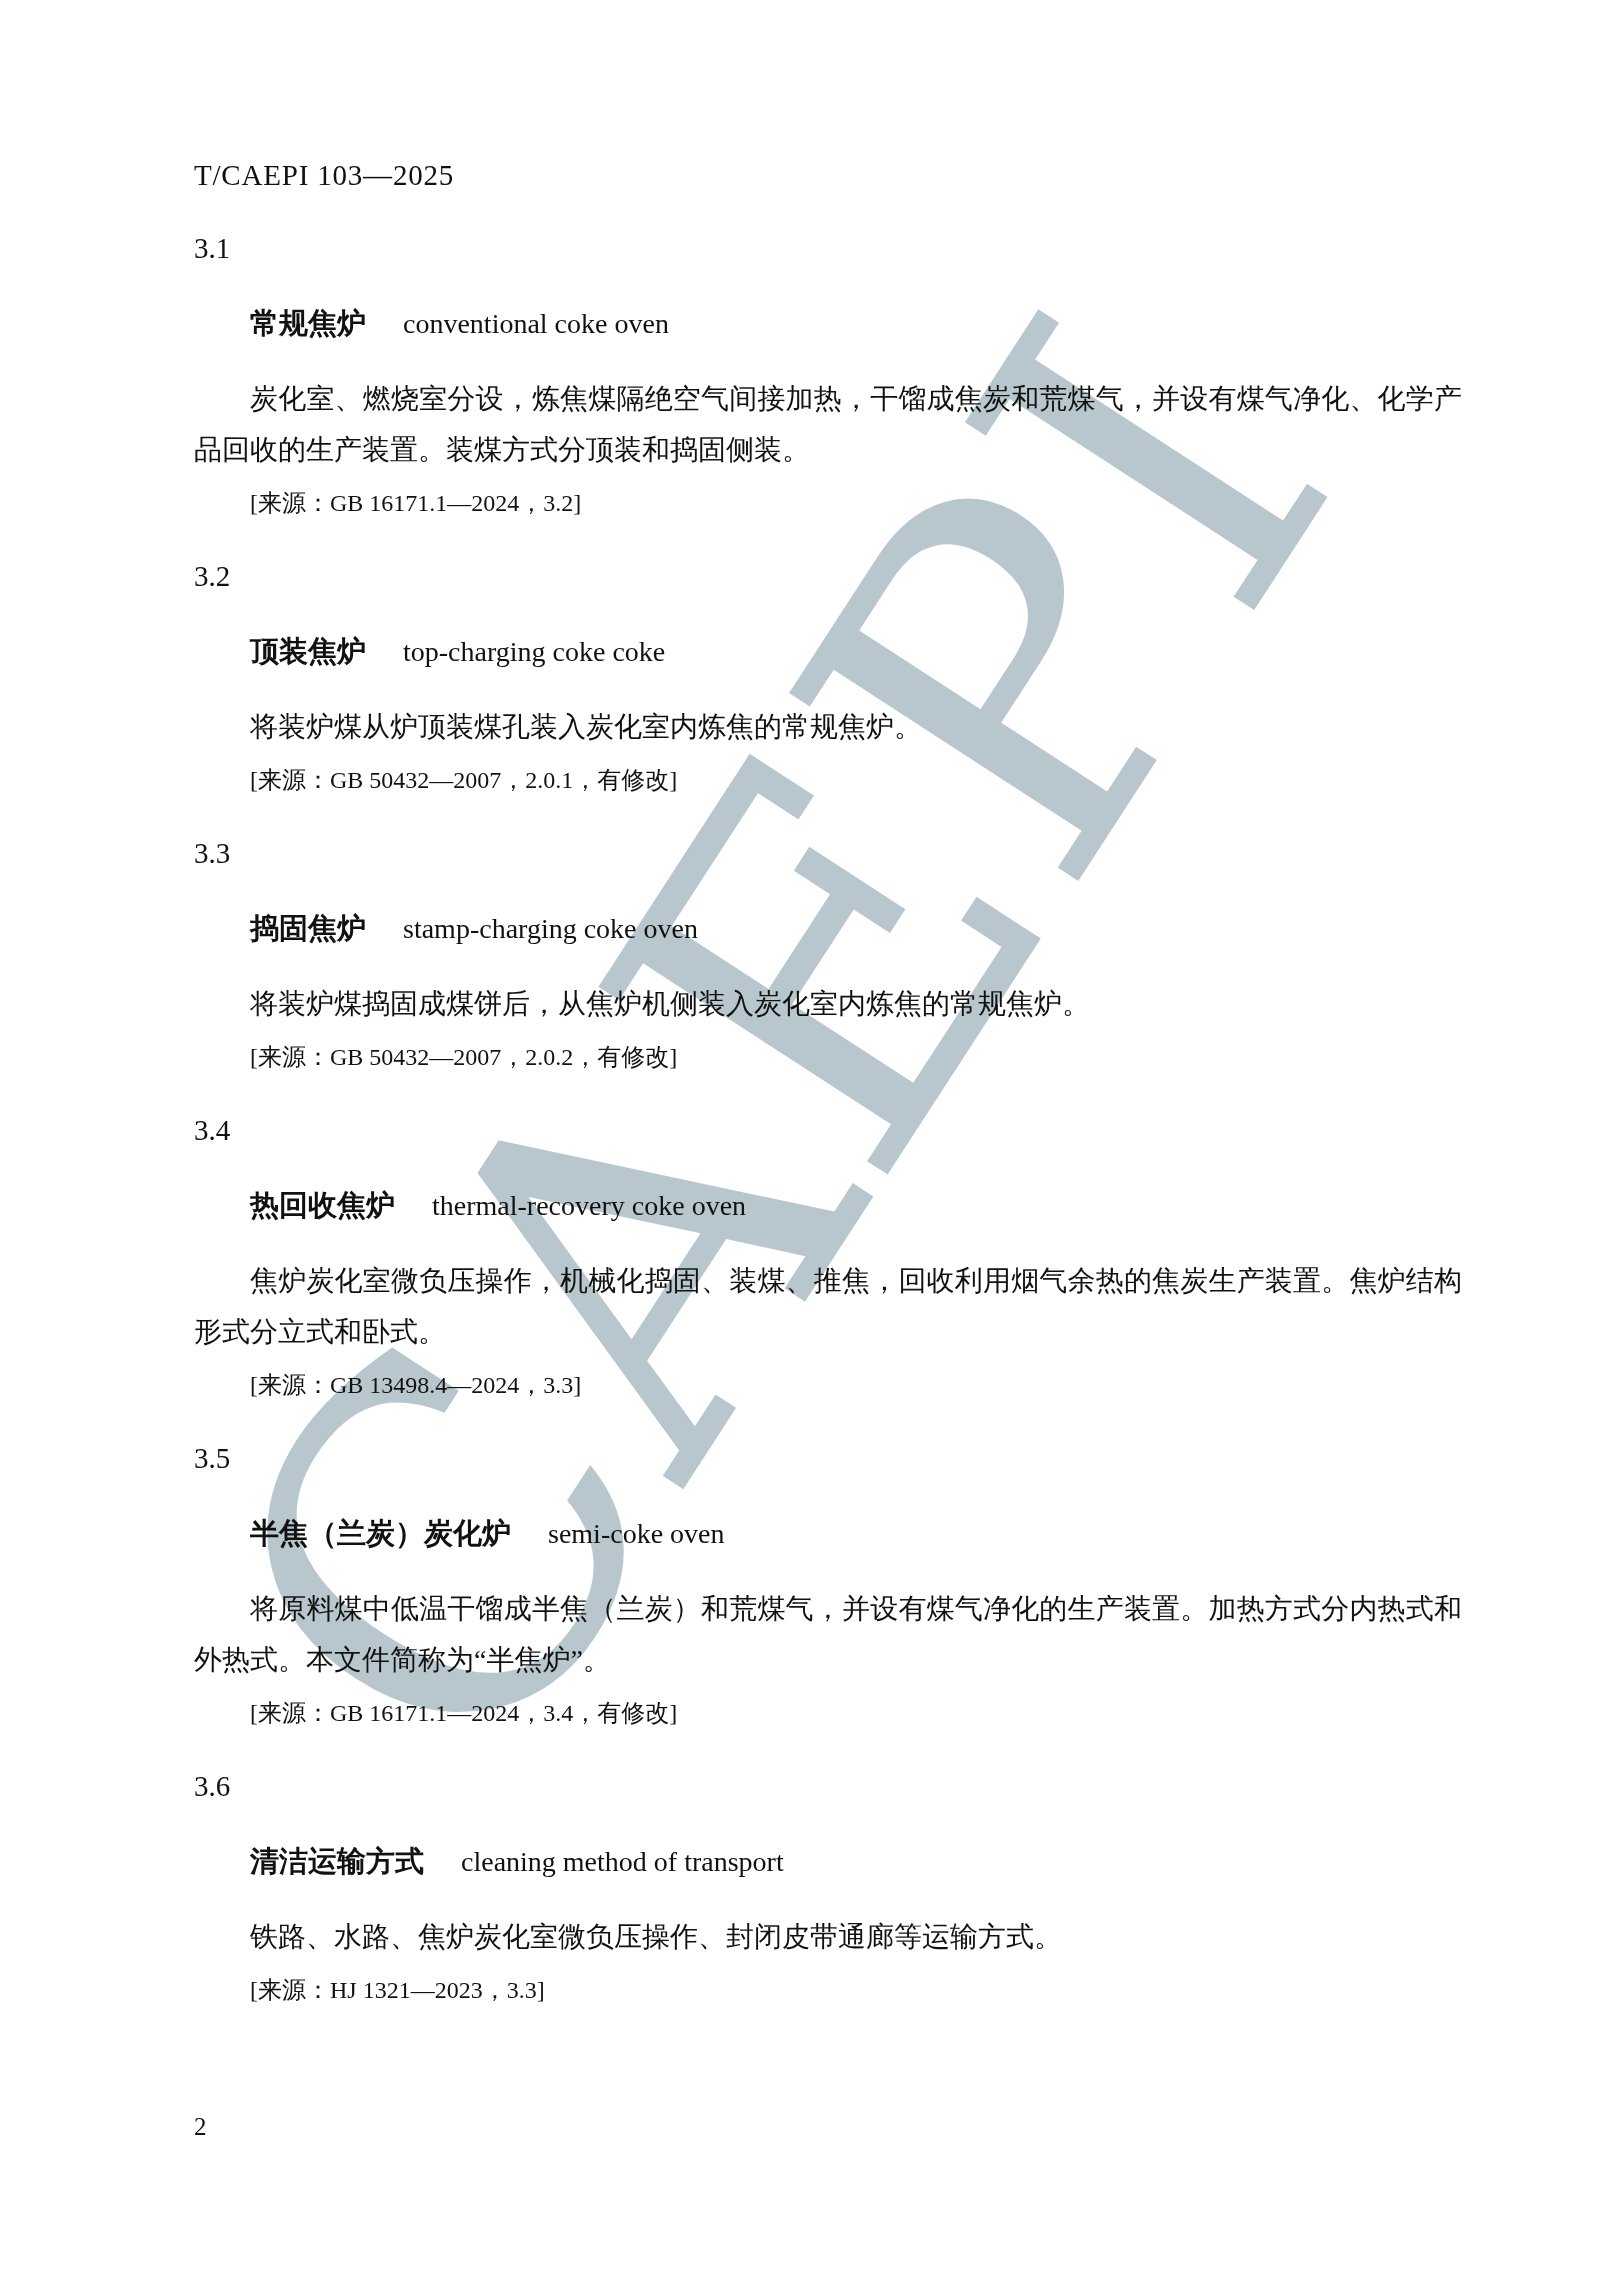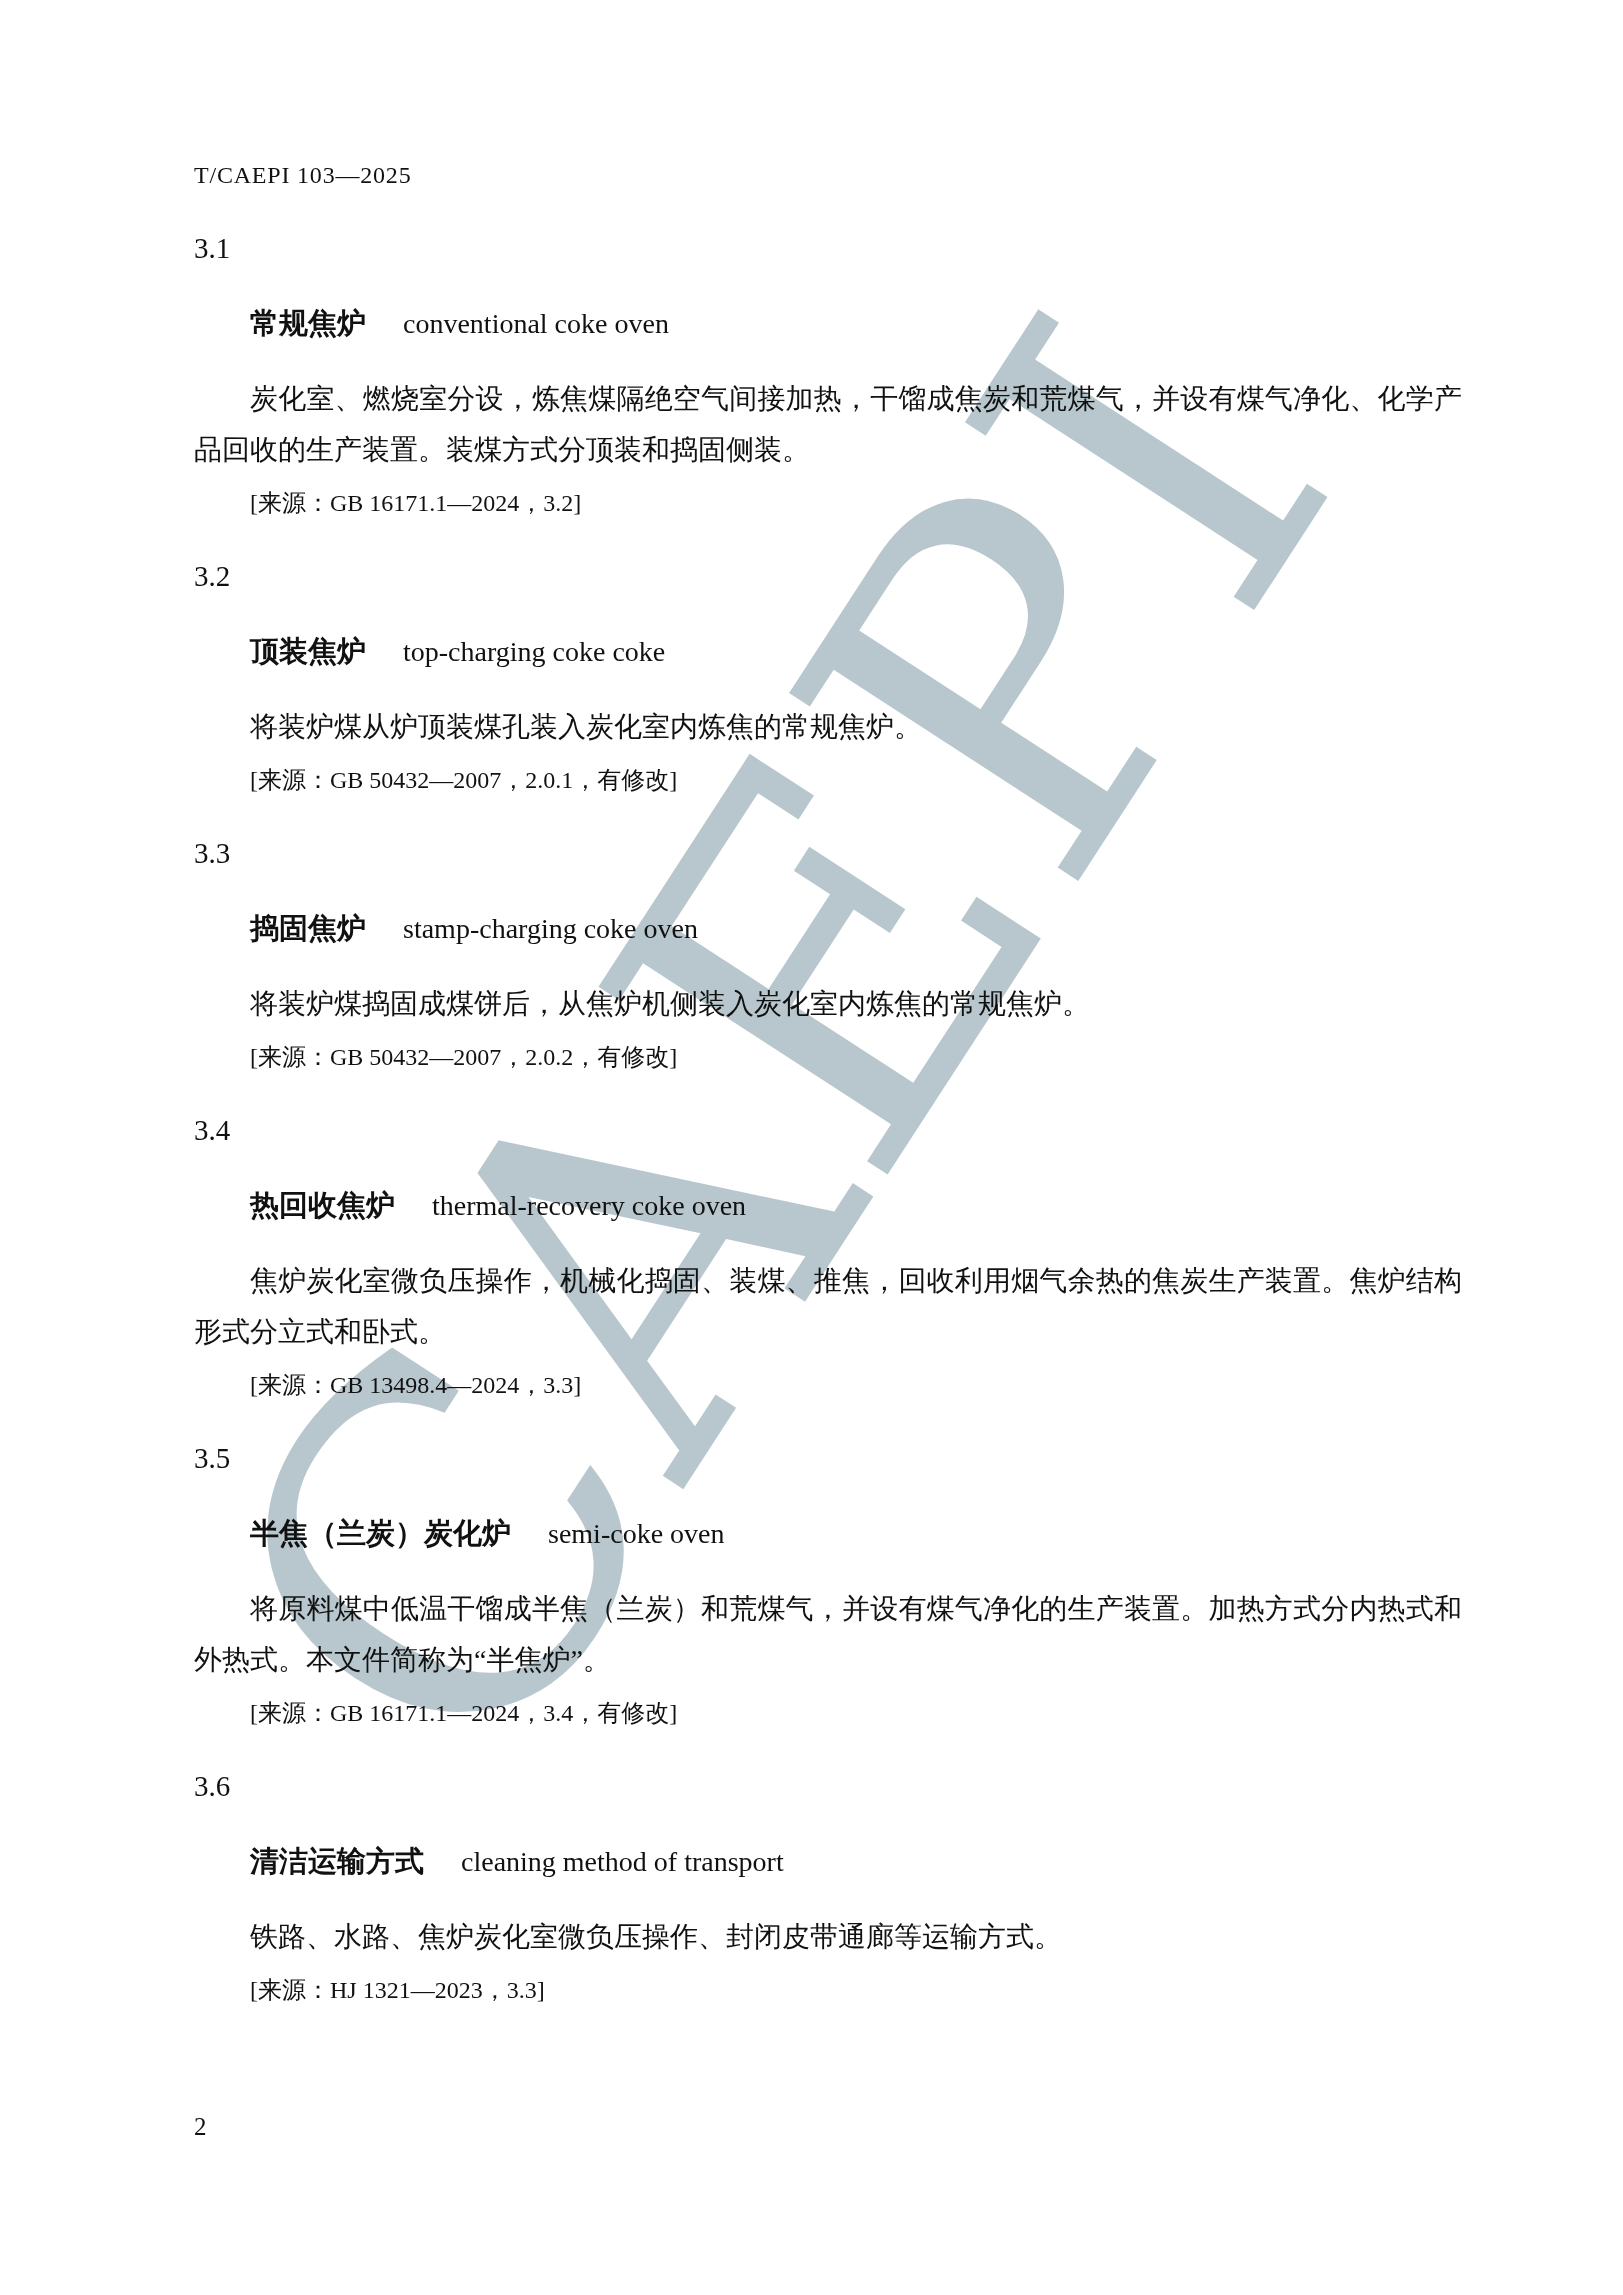--- a/index.html
+++ b/index.html
@@ -33,21 +33,21 @@
     user-select: none;
     white-space: nowrap;
   }
   .content {
     position: relative;
     z-index: 1;
     padding: 0 161px 0 194px;
   }
   .doc-header {
     margin-top: 157px;
-    font-size: 24px;
+    font-size: 29px;
     line-height: 37px;
     letter-spacing: 0.8px;
   }
   .sec-num {
     margin-top: 36px;
     font-size: 29px;
     line-height: 37px;
   }
   .term-line {
     margin-top: 29px;

